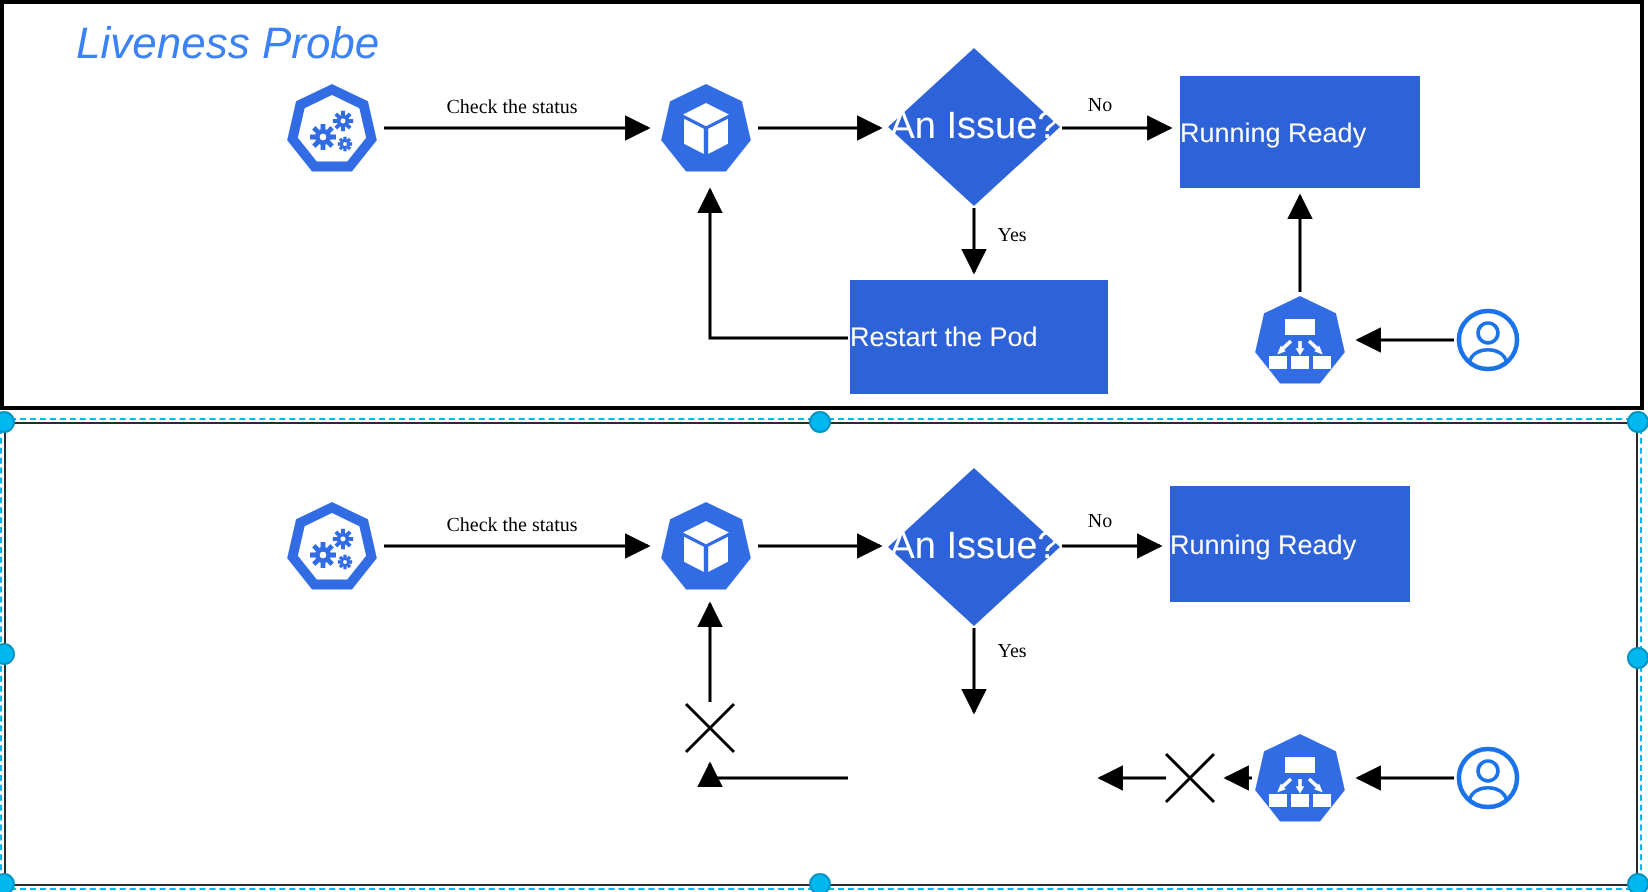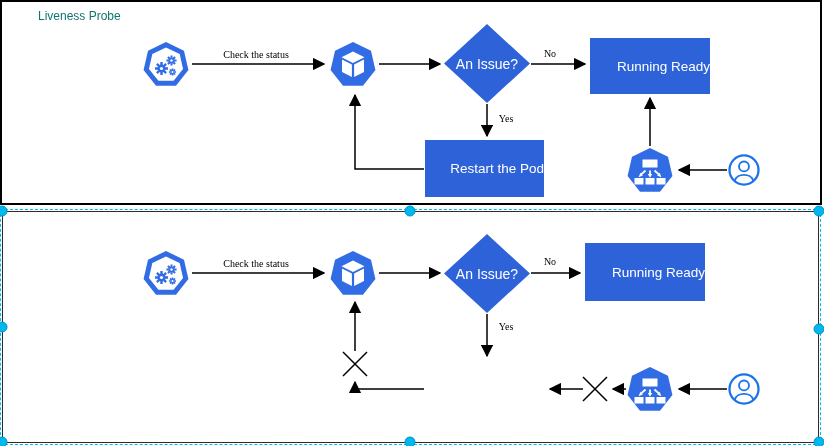--- a/index.html
+++ b/index.html
@@ -9,35 +9,35 @@
     font-family:"Liberation Sans", sans-serif;color:#000;
   }
   .panel{position:absolute;background:transparent;}
   .panel-top{left:0;top:0;width:822px;height:205px;border:2px solid #000000;}
   .panel-bottom{left:2px;top:211px;width:817px;height:232px;border:1px solid #2b2b2b;}
   .panel-bottom::after{
     content:"";position:absolute;left:-3px;top:-3px;right:-3px;bottom:-3px;
     border:1.5px dashed #00b8f0;pointer-events:none;
   }
   .panel-title{
-    position:absolute;font-size:12px;color:#0f766e;white-space:nowrap;
+    position:absolute;font-size:22px;font-style:italic;color:#3b82f6;white-space:nowrap;
   }
   .title-1{left:38px;top:9px;}
   .title-2{left:38px;top:219px;}
   .overlay{position:absolute;left:0;top:0;pointer-events:none;}
   .node{
     position:absolute;background:#2e62d9;color:#ffffff;font-size:13.5px;
-    display:flex;align-items:center;justify-content:flex-end;text-align:center;
+    display:flex;align-items:center;justify-content:flex-start;text-align:center;
   }
   .node-running-1{left:590px;top:38px;width:120px;height:56px;}
-  .node-restart{left:425px;top:140px;width:119px;height:57px;}
+  .node-restart{left:425px;top:140px;width:129px;height:57px;}
   .node-running-2{left:585px;top:243px;width:120px;height:58px;}
   .node-remove{left:425px;top:361px;width:120px;height:57px;}
   .decision-label{
-    position:absolute;color:#ffffff;font-size:14px;transform:translate(-50%,-50%);
+    position:absolute;color:#ffffff;font-size:19px;transform:translate(-50%,-50%);
     white-space:nowrap;
   }
   .dec-1{left:487px;top:64px;}
   .dec-2{left:487px;top:274px;}
   .edge-label{
     position:absolute;font-size:10px;color:#000;transform:translate(-50%,-50%);
     white-space:nowrap;background:#ffffff;padding:0 2px;line-height:1.1;font-family:Liberation Serif, serif;
   }
   .lbl-check-1{left:256px;top:54px;}
   .lbl-no-1{left:550px;top:53px;}

